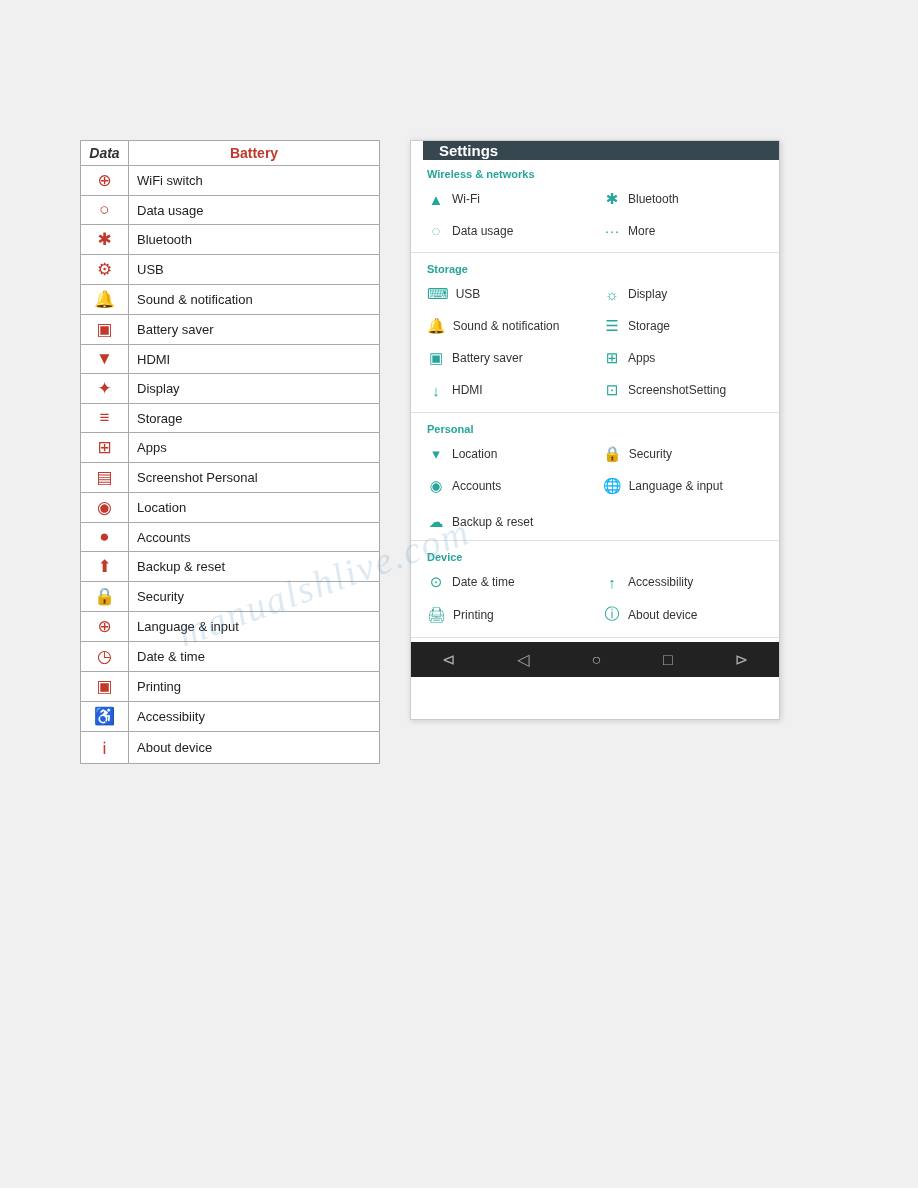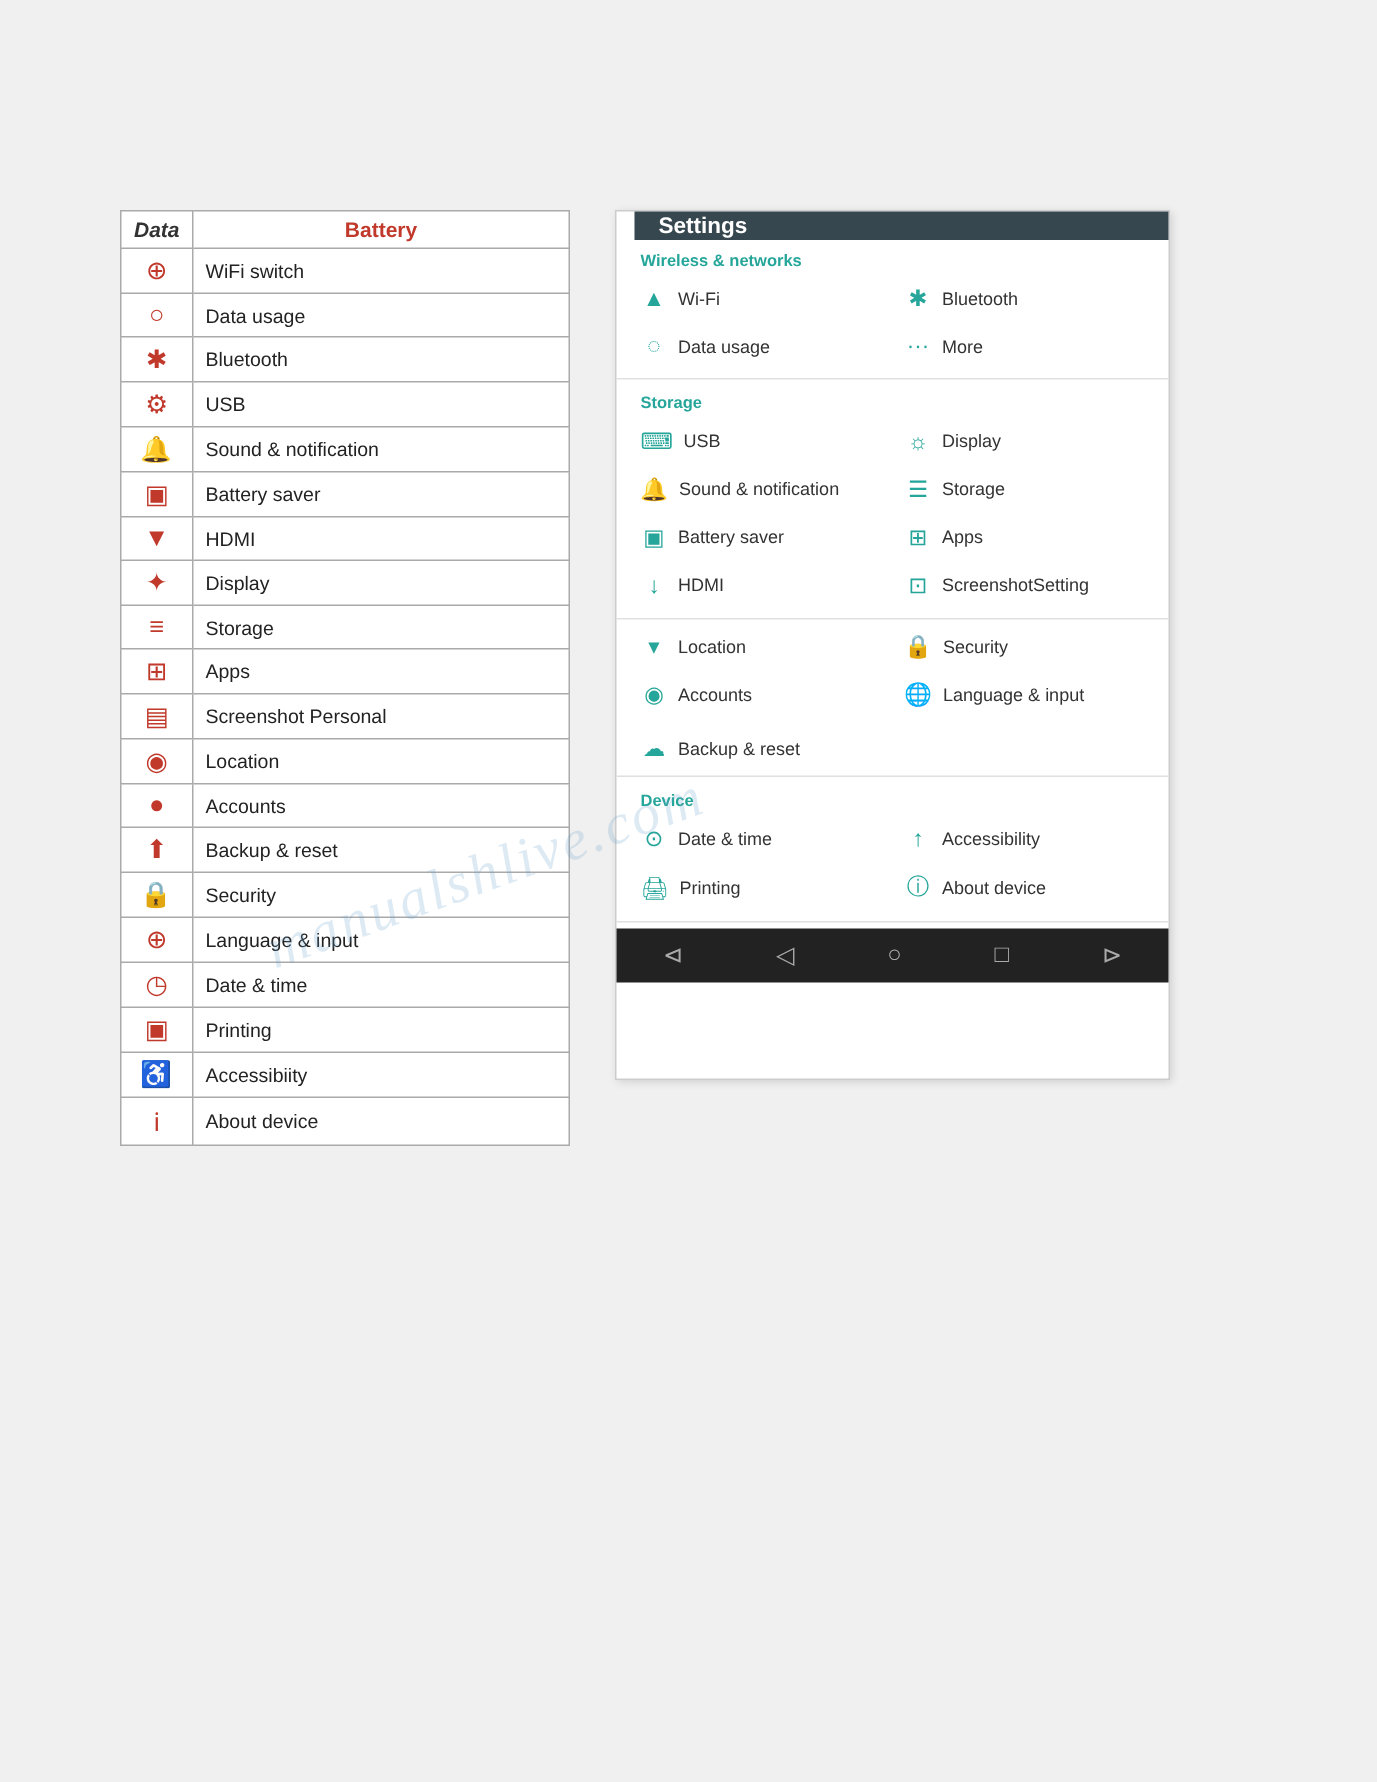--- a/index.html
+++ b/index.html
@@ -313,20 +313,21 @@
           <div class="settings-item">
             <span class="s-icon">↓</span>
             <span>HDMI</span>
           </div>
           <div class="settings-item">
             <span class="s-icon">⊡</span>
             <span>ScreenshotSetting</span>
           </div>
         </div>
         <hr class="settings-divider">
+        <div class="section-label">Personal</div>
         <div class="settings-grid">
           <div class="settings-item">
             <span class="s-icon">▾</span>
             <span>Location</span>
           </div>
           <div class="settings-item">
             <span class="s-icon">🔒</span>
             <span>Security</span>
           </div>
           <div class="settings-item">

